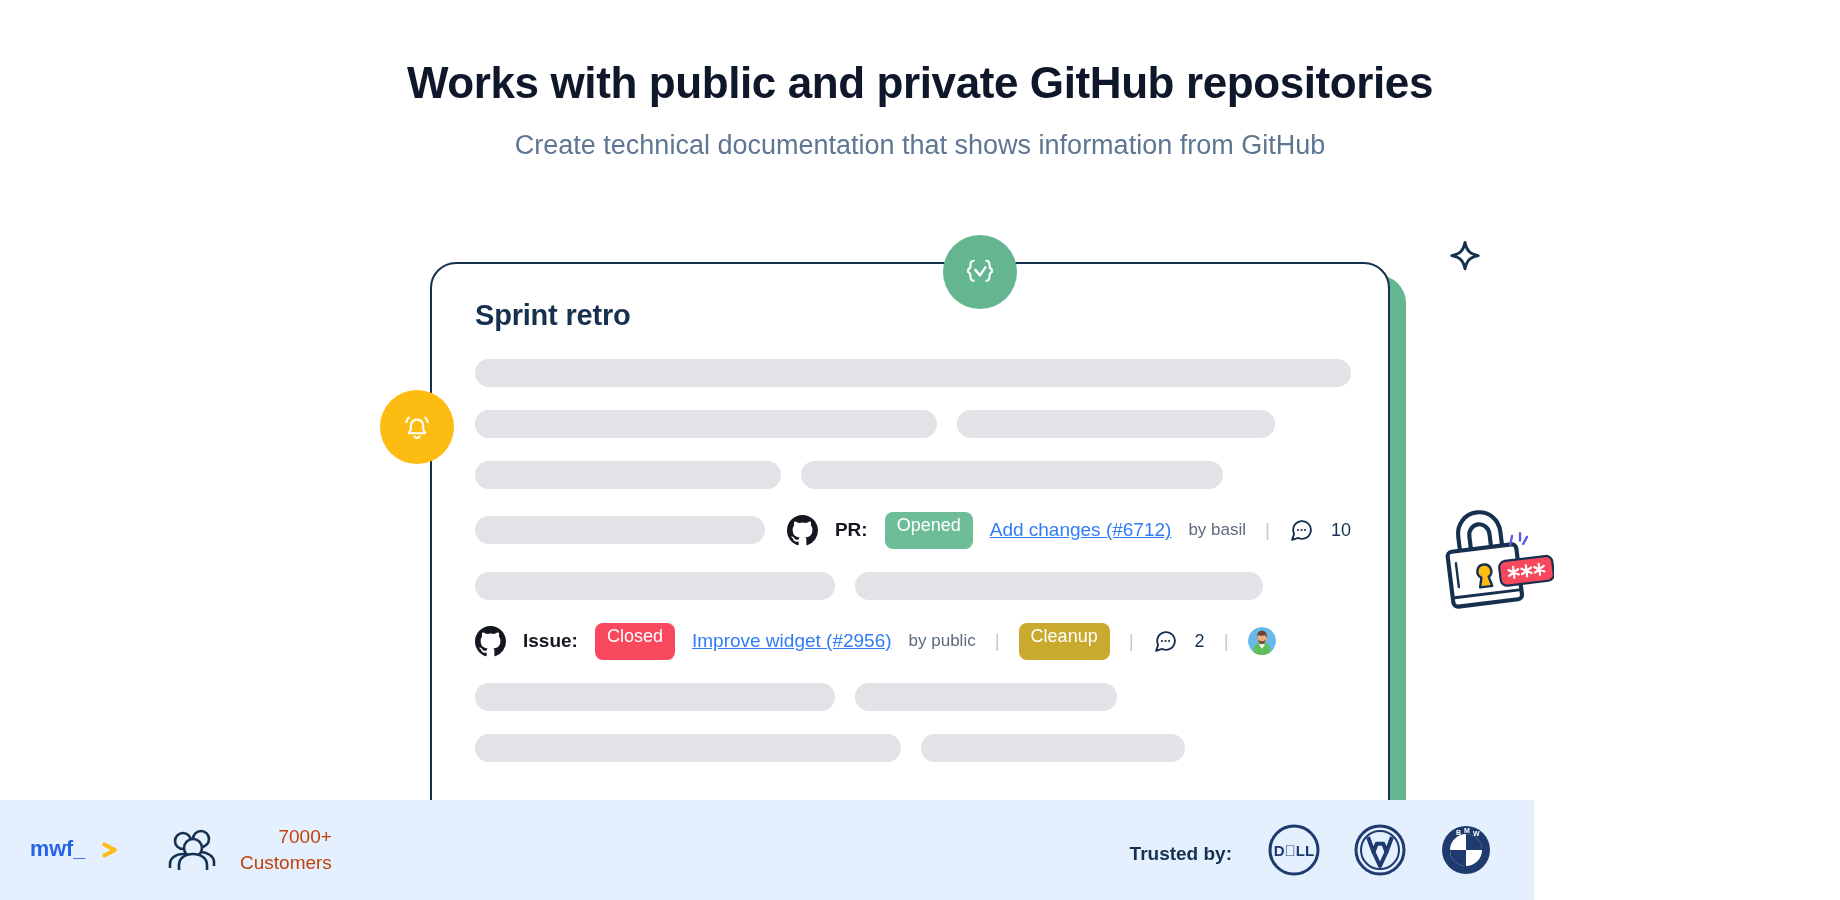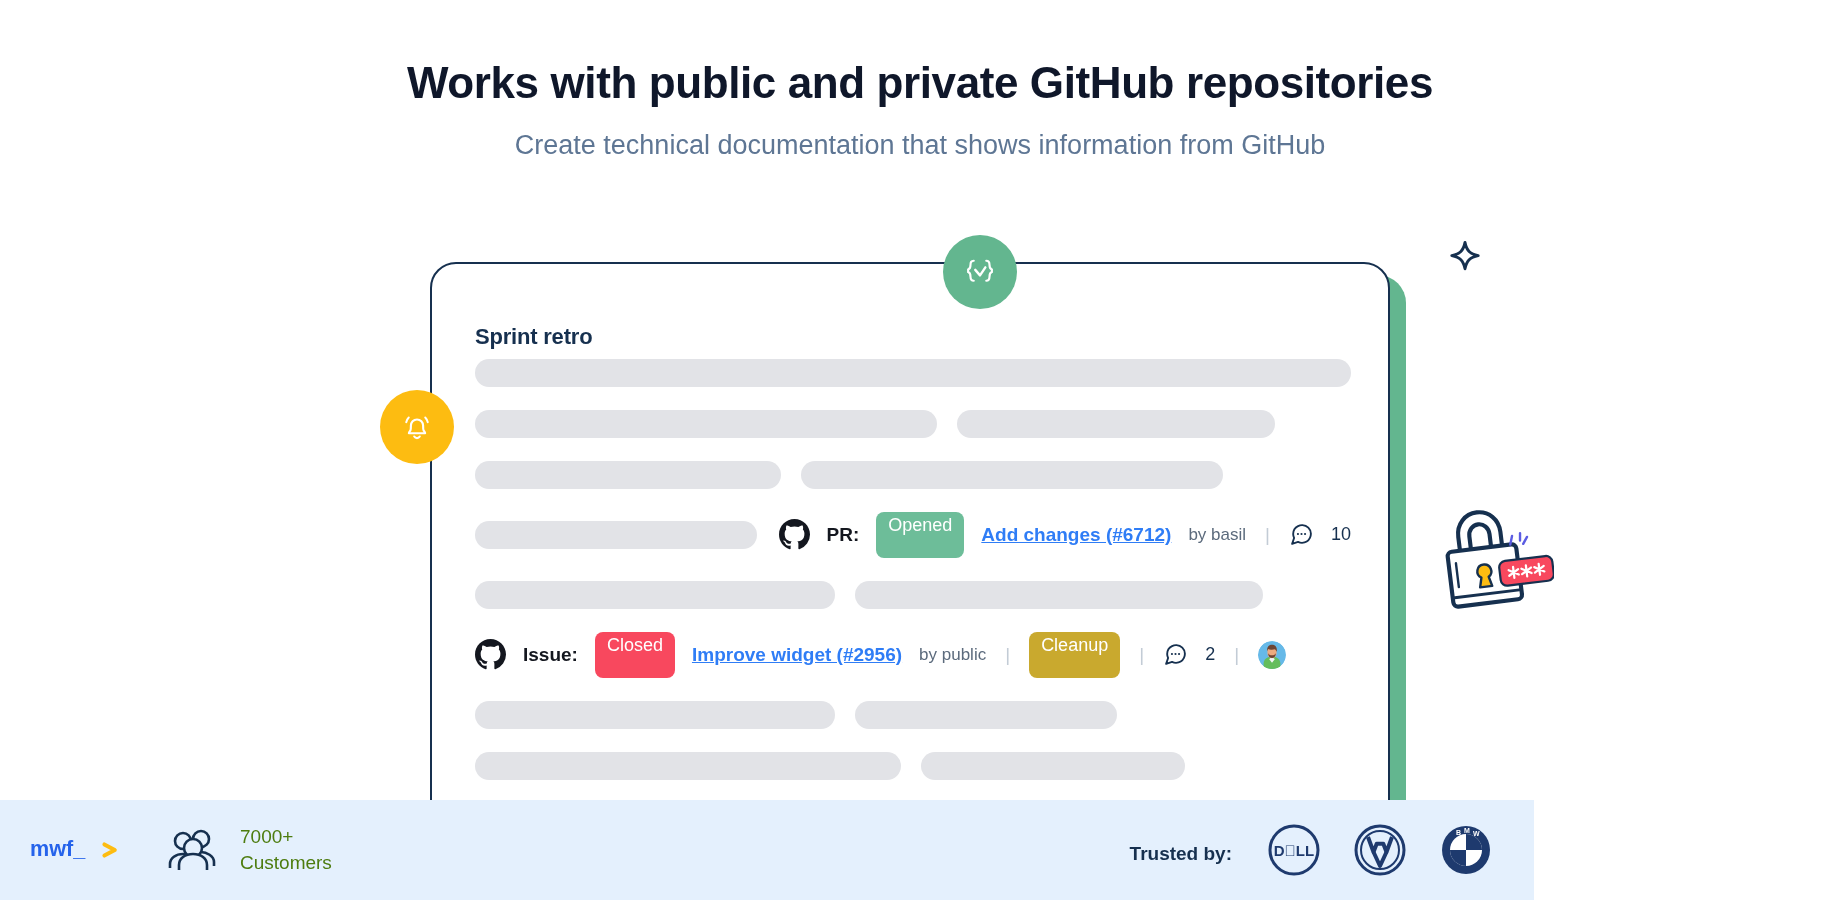--- a/index.html
+++ b/index.html
@@ -29,41 +29,41 @@
     position:absolute; left:438px; top:25px; width:968px; height:560px;
     background:#63b68f; border-radius:28px;
   }
   .card {
     position:absolute; left:430px; top:12px; width:960px; height:575px;
     background:#ffffff; border:2.5px solid #16304f;
     border-radius:26px; overflow:hidden;
   }
   .card-title {
     position:absolute; left:43px; top:35px;
-    font-size:22px; font-weight:700; color:#16304f; letter-spacing:-0.2px;margin-top:25px;
+    font-size:29px; font-weight:700; color:#16304f; letter-spacing:-0.2px;
   }
 
   .rows { position:absolute; left:43px; top:95px; width:876px; }
   .sk-row { display:flex; gap:20px; margin-bottom:23px; }
   .sk { background:#e2e3e7; border-radius:14px; height:28px; }
 
   .gh-row { display:flex; align-items:center; margin-bottom:23px; }
   .gh-spacer { background:#e2e3e7; border-radius:14px; height:28px; }
   .gh-meta { display:flex; align-items:center; gap:17px; margin-left:22px; white-space:nowrap; }
 
   .gh-mark { width:31px; height:31px; display:block; flex:none; }
   .gh-label { font-size:19px; font-weight:600; color:#14171f; }
   .badge {
     display:inline-block; color:#fff; font-size:18px; font-weight:500;
-    padding:4px 12px 22px; border-radius:8px; line-height:1.1;
+    padding:4px 12px 13px; border-radius:8px; line-height:1.1;
   }
   .badge.opened { background:#6dbd99; }
   .badge.closed { background:#f8485e; }
   .badge.tag    { background:#c9a92e; }
-  .gh-link { font-size:19px; color:#2f7df6; font-weight:700; }
+  .gh-link { font-size:19px; color:#2f7df6; font-weight:400; }
   .gh-by   { font-size:17px; color:#5c6b7d; }
   .sep { color:#c3ccd6; font-size:19px; padding:0 2px; }
   .cmt-ico { width:25px; height:25px; display:block; }
   .cmt-n { font-size:18px; color:#16304f; }
   .avatar { width:28px; height:28px; border-radius:50%; display:block; }
 
   
   .circ {
     position:absolute; border-radius:50%;
     display:flex; align-items:center; justify-content:center;
@@ -74,21 +74,21 @@
   .sparkle { position:absolute; left:1443px; top:238px; width:44px; height:44px; }
   .padlock { position:absolute; left:1432px; top:496px; width:122px; height:118px; }
 
   
   .footer {
     position:absolute; left:0; bottom:0; width:1534px; height:100px;
     background:#e4f0fd; display:flex; align-items:center;
   }
   .logo { margin-left:30px; width:96px; height:34px; display:block; }
   .people-ico { margin-left:42px; width:52px; height:42px; display:block; }
-  .cust { margin-left:20px; color:#4d7c0f; font-size:19px; line-height:1.35; }
+  .cust { margin-left:20px; color:#c2410c; font-size:19px; line-height:1.35;text-align:right; }
   .spacer { flex:1; }
   .trusted { color:#16304f; font-size:19px; font-weight:600; margin-right:36px;margin-top:7px; }
   .brands { display:flex; align-items:center; gap:34px; margin-right:42px; }
   .brand { width:52px; height:52px; display:block; }
 </style>
 </head>
 <body>
 
 <div class="page">
 

